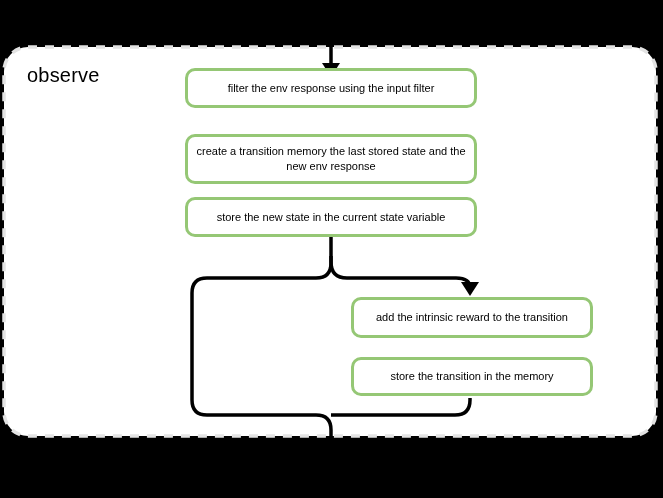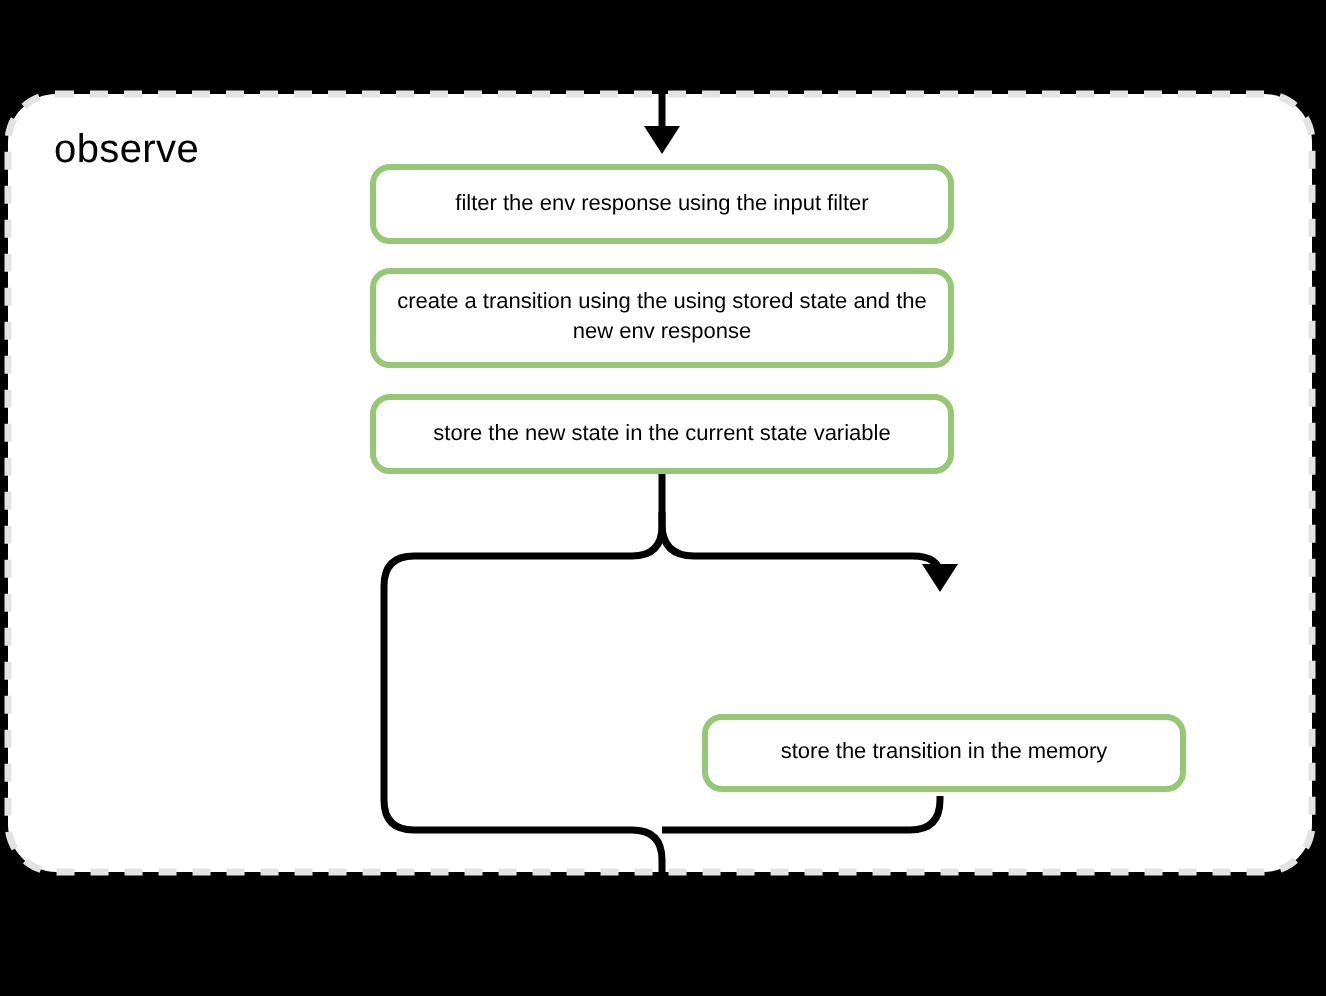--- a/index.html
+++ b/index.html
@@ -42,21 +42,21 @@
     border-radius: 10px;
     display: flex;
     align-items: center;
     justify-content: center;
     text-align: center;
     font-size: 11px;
     line-height: 1.35;
     color: #000000;
     padding: 2px 4px;
   }
-  .node-1 { left: 185px; top: 82px;  width: 292px; height: 40px; }
+  .node-1 { left: 185px; top: 68px;  width: 292px; height: 40px; }
   .node-2 { left: 185px; top: 134px; width: 292px; height: 50px; }
   .node-3 { left: 185px; top: 197px; width: 292px; height: 40px; }
   .node-4 { left: 351px; top: 297px; width: 242px; height: 41px; }
   .node-5 { left: 351px; top: 357px; width: 242px; height: 39px; }
   .condition-label {
     position: absolute;
     left: 348px;
     top: 251px;
     z-index: 2;
     font-size: 11.5px;
@@ -85,26 +85,29 @@
     <path d="M470 398 L470 400 Q470 415 455 415 L331 415" fill="none" stroke="#000000" stroke-width="3.5" stroke-linejoin="round"></path>
   </svg>
 
   <div class="group-title">observe</div>
 
   <div class="node node-1">
     <span>filter the env response using the input filter</span>
   </div>
 
   <div class="node node-2">
-    <span>create a transition using the using stored state and the new env response</span>
+    <span>create a transition memory the last stored state and the new env response</span>
   </div>
 
   <div class="node node-3">
     <span>store the new state in the current state variable</span>
   </div>
 
 
+  <div class="node node-4">
+    <span>add the intrinsic reward to the transition</span>
+  </div>
 
   <div class="node node-5">
     <span>store the transition in the memory</span>
   </div>
 
 </div>
 
 </body></html>

